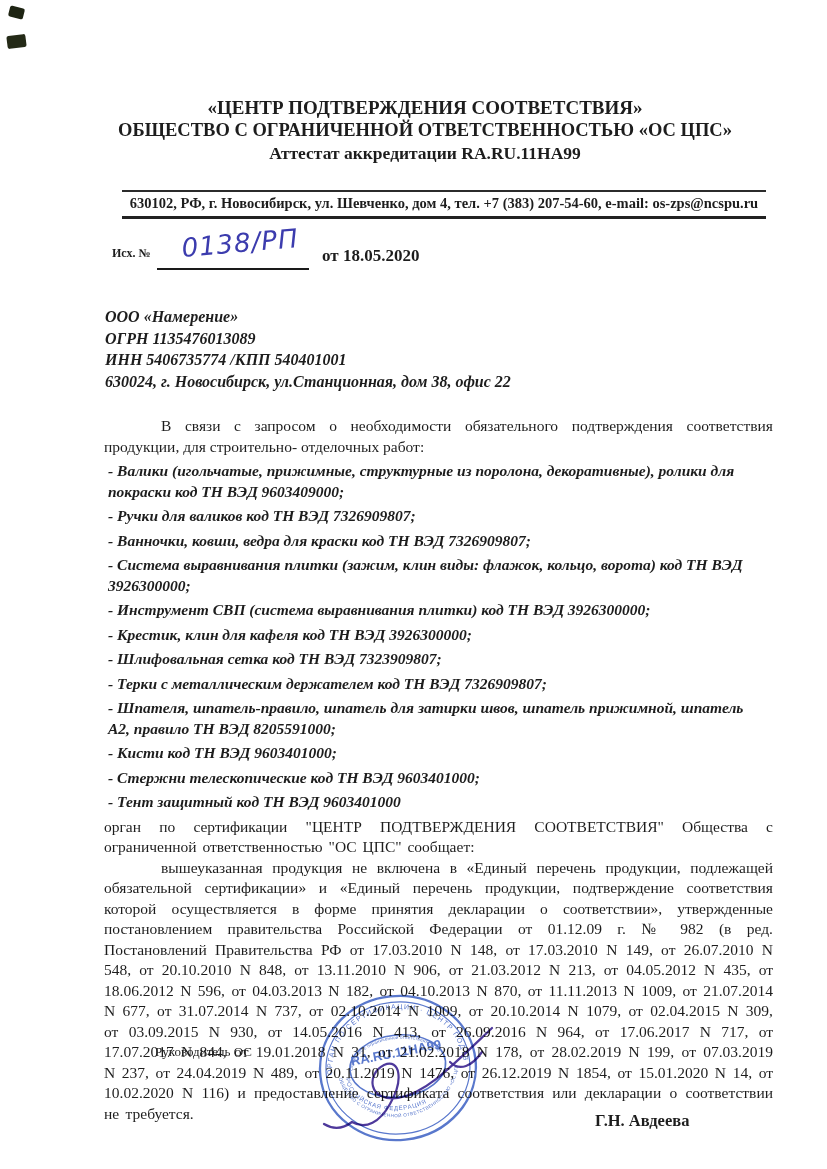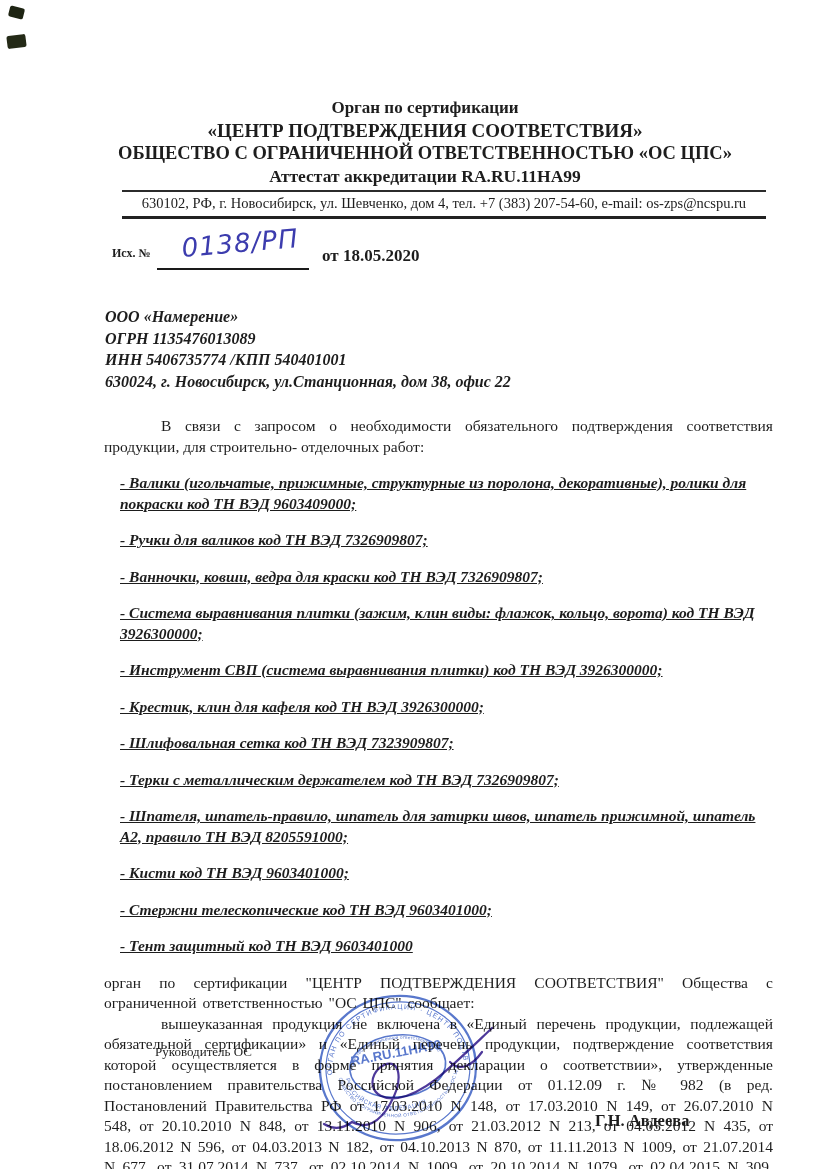--- a/index.html
+++ b/index.html
@@ -14,41 +14,41 @@
 
   .header{position:absolute;left:80px;top:96px;width:690px;text-align:center;font-weight:bold;line-height:23px;}
   .h1{font-size:17px;}
   .h2{font-size:19px;}
   .h3{font-size:18.5px;}
   .h4{font-size:17.5px;}
 
   .address-band{
     position:absolute;left:122px;top:190px;width:644px;
     border-top:2px solid #2b2b2b;border-bottom:3px solid #222222;
-    text-align:center;font-size:14.5px;padding:3px 0 4px 0;
+    text-align:center;font-size:14.5px;padding:3px 0 4px 0;font-weight:bold;
   }
 
   .ref-label{position:absolute;left:112px;top:246px;font-size:12px;font-weight:bold;}
   .ref-handwritten{
     position:absolute;left:165px;top:228px;width:150px;text-align:center;
     font-family:"DejaVu Sans",sans-serif;font-style:italic;font-size:26px;
     color:#3c3cae;transform:rotate(-5deg);letter-spacing:1px;
   }
   .ref-underline{position:absolute;left:157px;top:268px;width:152px;height:2px;background:#1a1a1a;}
   .ref-date{position:absolute;left:322px;top:246px;font-size:17px;font-weight:bold;}
 
   .recipient{
     position:absolute;left:105px;top:306px;width:660px;text-align:left;
     font-weight:bold;font-style:italic;font-size:16px;line-height:21.5px;
   }
   .recipient p{margin:0;}
 
   .body-block{position:absolute;left:104px;top:416px;width:669px;font-size:15.5px;line-height:20.5px;}
   .intro{margin:0;text-indent:57px;text-align:justify;}
-  .products p{margin:16px;font-weight:bold;font-style:italic;text-decoration:underline;}
+  .products p{margin:4px;font-weight:bold;font-style:italic;}
   .statement1{margin:4px 0 0 0;text-align:justify;word-spacing:2px;}
   .statement2{margin:0;text-indent:57px;text-align:justify;word-spacing:2.5px;}
 
   .sig-title{position:absolute;left:155px;top:1044px;font-size:13px;font-weight:normal;}
   .sig-name{position:absolute;left:595px;top:1068px;font-size:16.5px;font-weight:bold;margin-top:43px;}
 
   .stamp{
     position:absolute;left:308px;top:986px;
     transform:rotate(-6deg);mix-blend-mode:multiply;opacity:0.92;
   }
@@ -62,21 +62,20 @@
 </style>
 </head>
 <body>
 
 <div class="page">
 
   <div class="mark1"></div>
   <div class="mark2"></div>
 
   <div class="header">
-    <div class="h1">Орган по сертификации</div>
     <div class="h2">«ЦЕНТР ПОДТВЕРЖДЕНИЯ СООТВЕТСТВИЯ»</div>
     <div class="h3">ОБЩЕСТВО С ОГРАНИЧЕННОЙ ОТВЕТСТВЕННОСТЬЮ «ОС ЦПС»</div>
     <div class="h4">Аттестат аккредитации RA.RU.11HA99</div>
   </div>
 
   <div class="address-band">630102, РФ, г. Новосибирск, ул. Шевченко, дом 4, тел. +7 (383) 207-54-60,  e-mail: os-zps@ncspu.ru</div>
 
   <span class="ref-label">Исх. №</span>
   <span class="ref-handwritten">0138/РП</span>
   <div class="ref-underline"></div>

